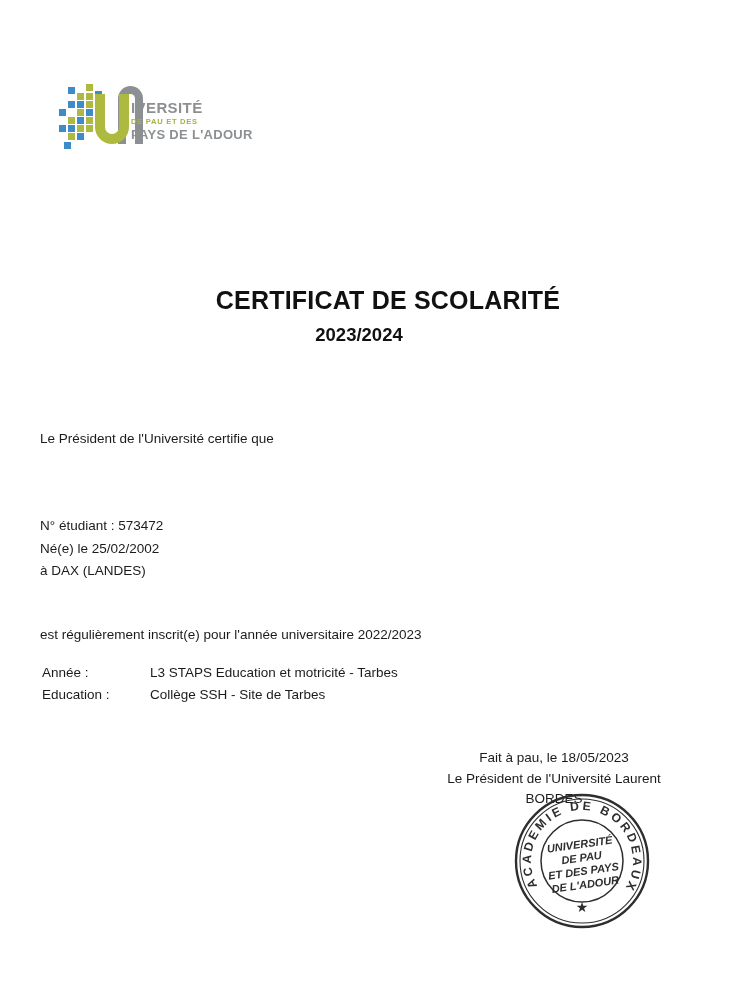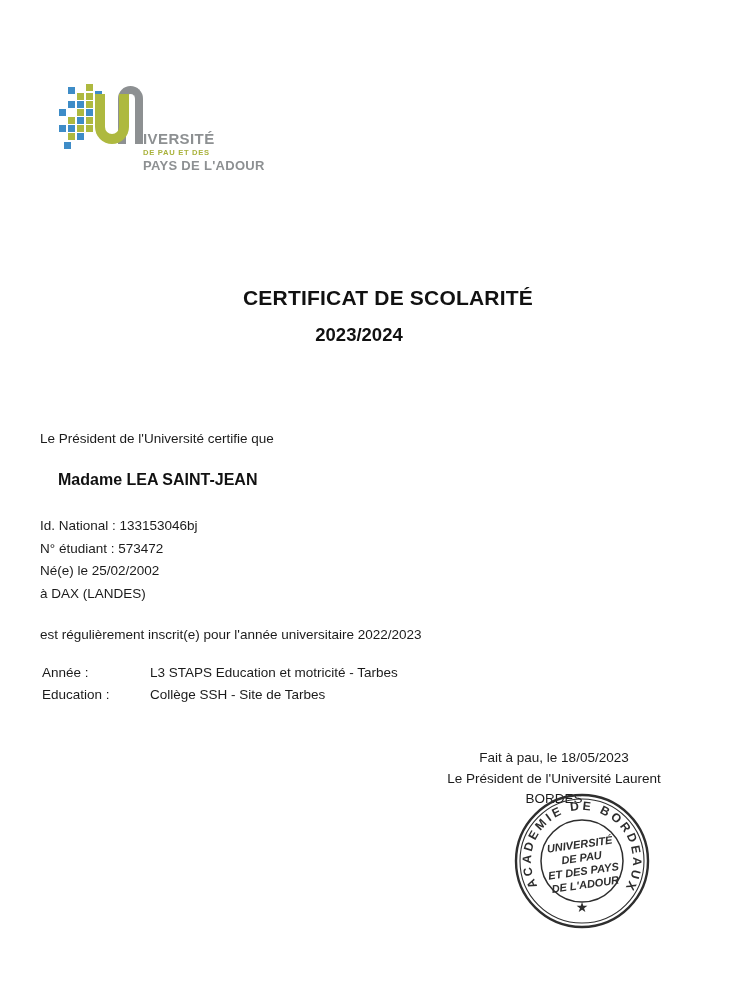--- a/index.html
+++ b/index.html
@@ -14,28 +14,28 @@
   .mosaic .sq { position:absolute; width:7px; height:7px; }
   .letter-n {
     position:absolute; left:60px; top:2px; width:25px; height:58px;
     border:8px solid #8d9092; border-bottom:none; border-radius:13px 13px 0 0;
   }
   .letter-u {
     position:absolute; left:37px; top:10px; width:34px; height:50px;
     border:10px solid #aeb93f; border-top:none; border-radius:0 0 17px 17px;
     background:transparent;
   }
-  .logo-text { position:absolute; left:85px; top:16px; line-height:1;margin-top:31px; }
+  .logo-text { position:absolute; left:73px; top:16px; line-height:1; }
   .logo-line1 { font-size:15px; font-weight:bold; color:#8d9092; letter-spacing:0.4px; }
   .logo-line2 { font-size:7.6px; font-weight:bold; color:#a9b23b; letter-spacing:0.7px; margin-top:3px; }
   .logo-line3 { font-size:13px; font-weight:bold; color:#8d9092; letter-spacing:0.3px; margin-top:2px; }
   
   .title {
     position:absolute; left:0; top:286px; width:728px; text-align:center;
-    font-size:21px; font-weight:bold; letter-spacing:0.2px; color:#111;padding-left:48px;
+    font-size:25px; font-weight:bold; letter-spacing:0.2px; color:#111;padding-left:48px;
   }
   .year {
     position:absolute; left:0; top:324px; width:690px; text-align:center;
     font-size:18.5px; font-weight:bold; color:#111;padding-left:28px;
   }
   
   .intro { position:absolute; left:40px; top:431px; font-size:13.5px; }
   .student-name { position:absolute; left:58px; top:471px; font-size:16px; font-weight:bold; color:#111; }
   .id-block { position:absolute; left:40px; top:515px; font-size:13.5px; line-height:22.6px; }
   .enrollment { position:absolute; left:40px; top:627px; font-size:13.5px; }
@@ -85,24 +85,22 @@
       <div class="logo-line1">IVERSITÉ</div>
       <div class="logo-line2">DE PAU ET DES</div>
       <div class="logo-line3">PAYS DE L'ADOUR</div>
     </div>
   </div>
 
   <div class="title">CERTIFICAT DE SCOLARITÉ</div>
   <div class="year">2023/2024</div>
 
   <div class="intro">Le Président de l'Université certifie que</div>
-  <div class="student-name">Madame LEA SAINT-JEAN</div>
 
   <div class="id-block">
-    <div>Id. National : 133153046bj</div>
     <div>N° étudiant : 573472</div>
     <div>Né(e) le 25/02/2002</div>
     <div>à DAX (LANDES)</div>
   </div>
 
   <div class="enrollment">est régulièrement inscrit(e) pour l'année universitaire 2022/2023</div>
 
   <div class="detail-rows">
     <div class="detail-row">
       <span class="lbl">Année :</span><span class="val">L3 STAPS Education et motricité - Tarbes</span>

